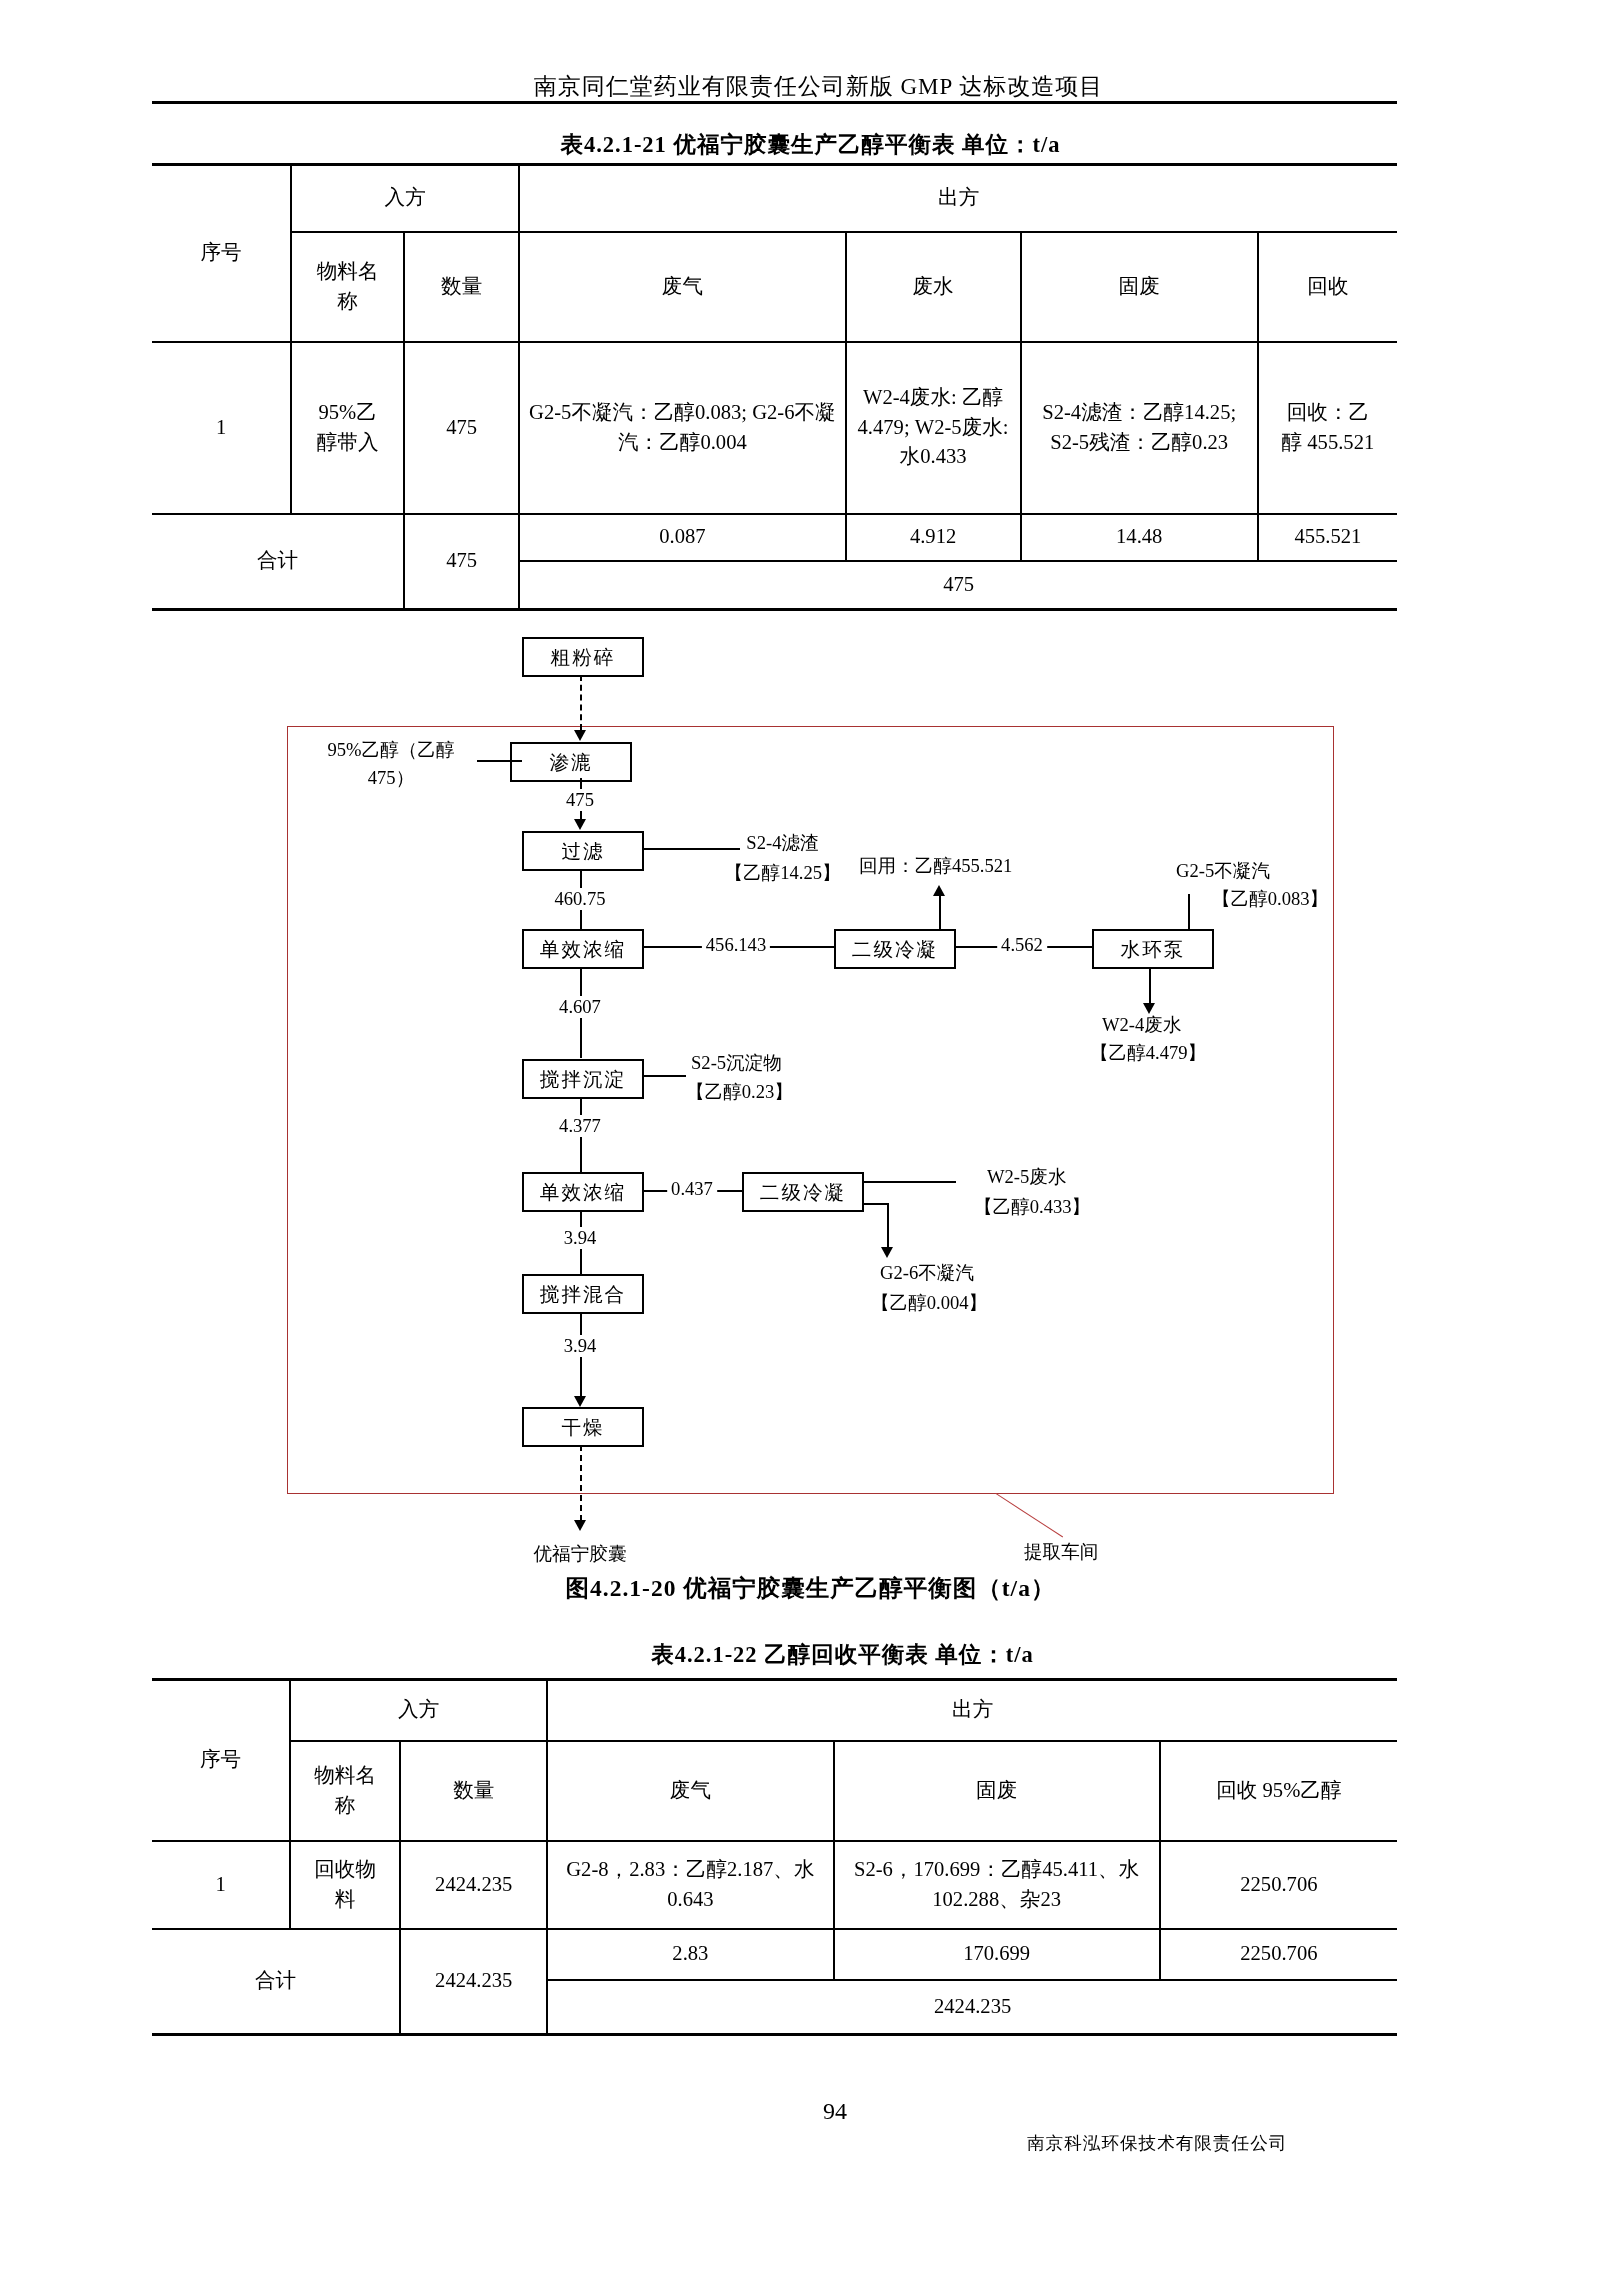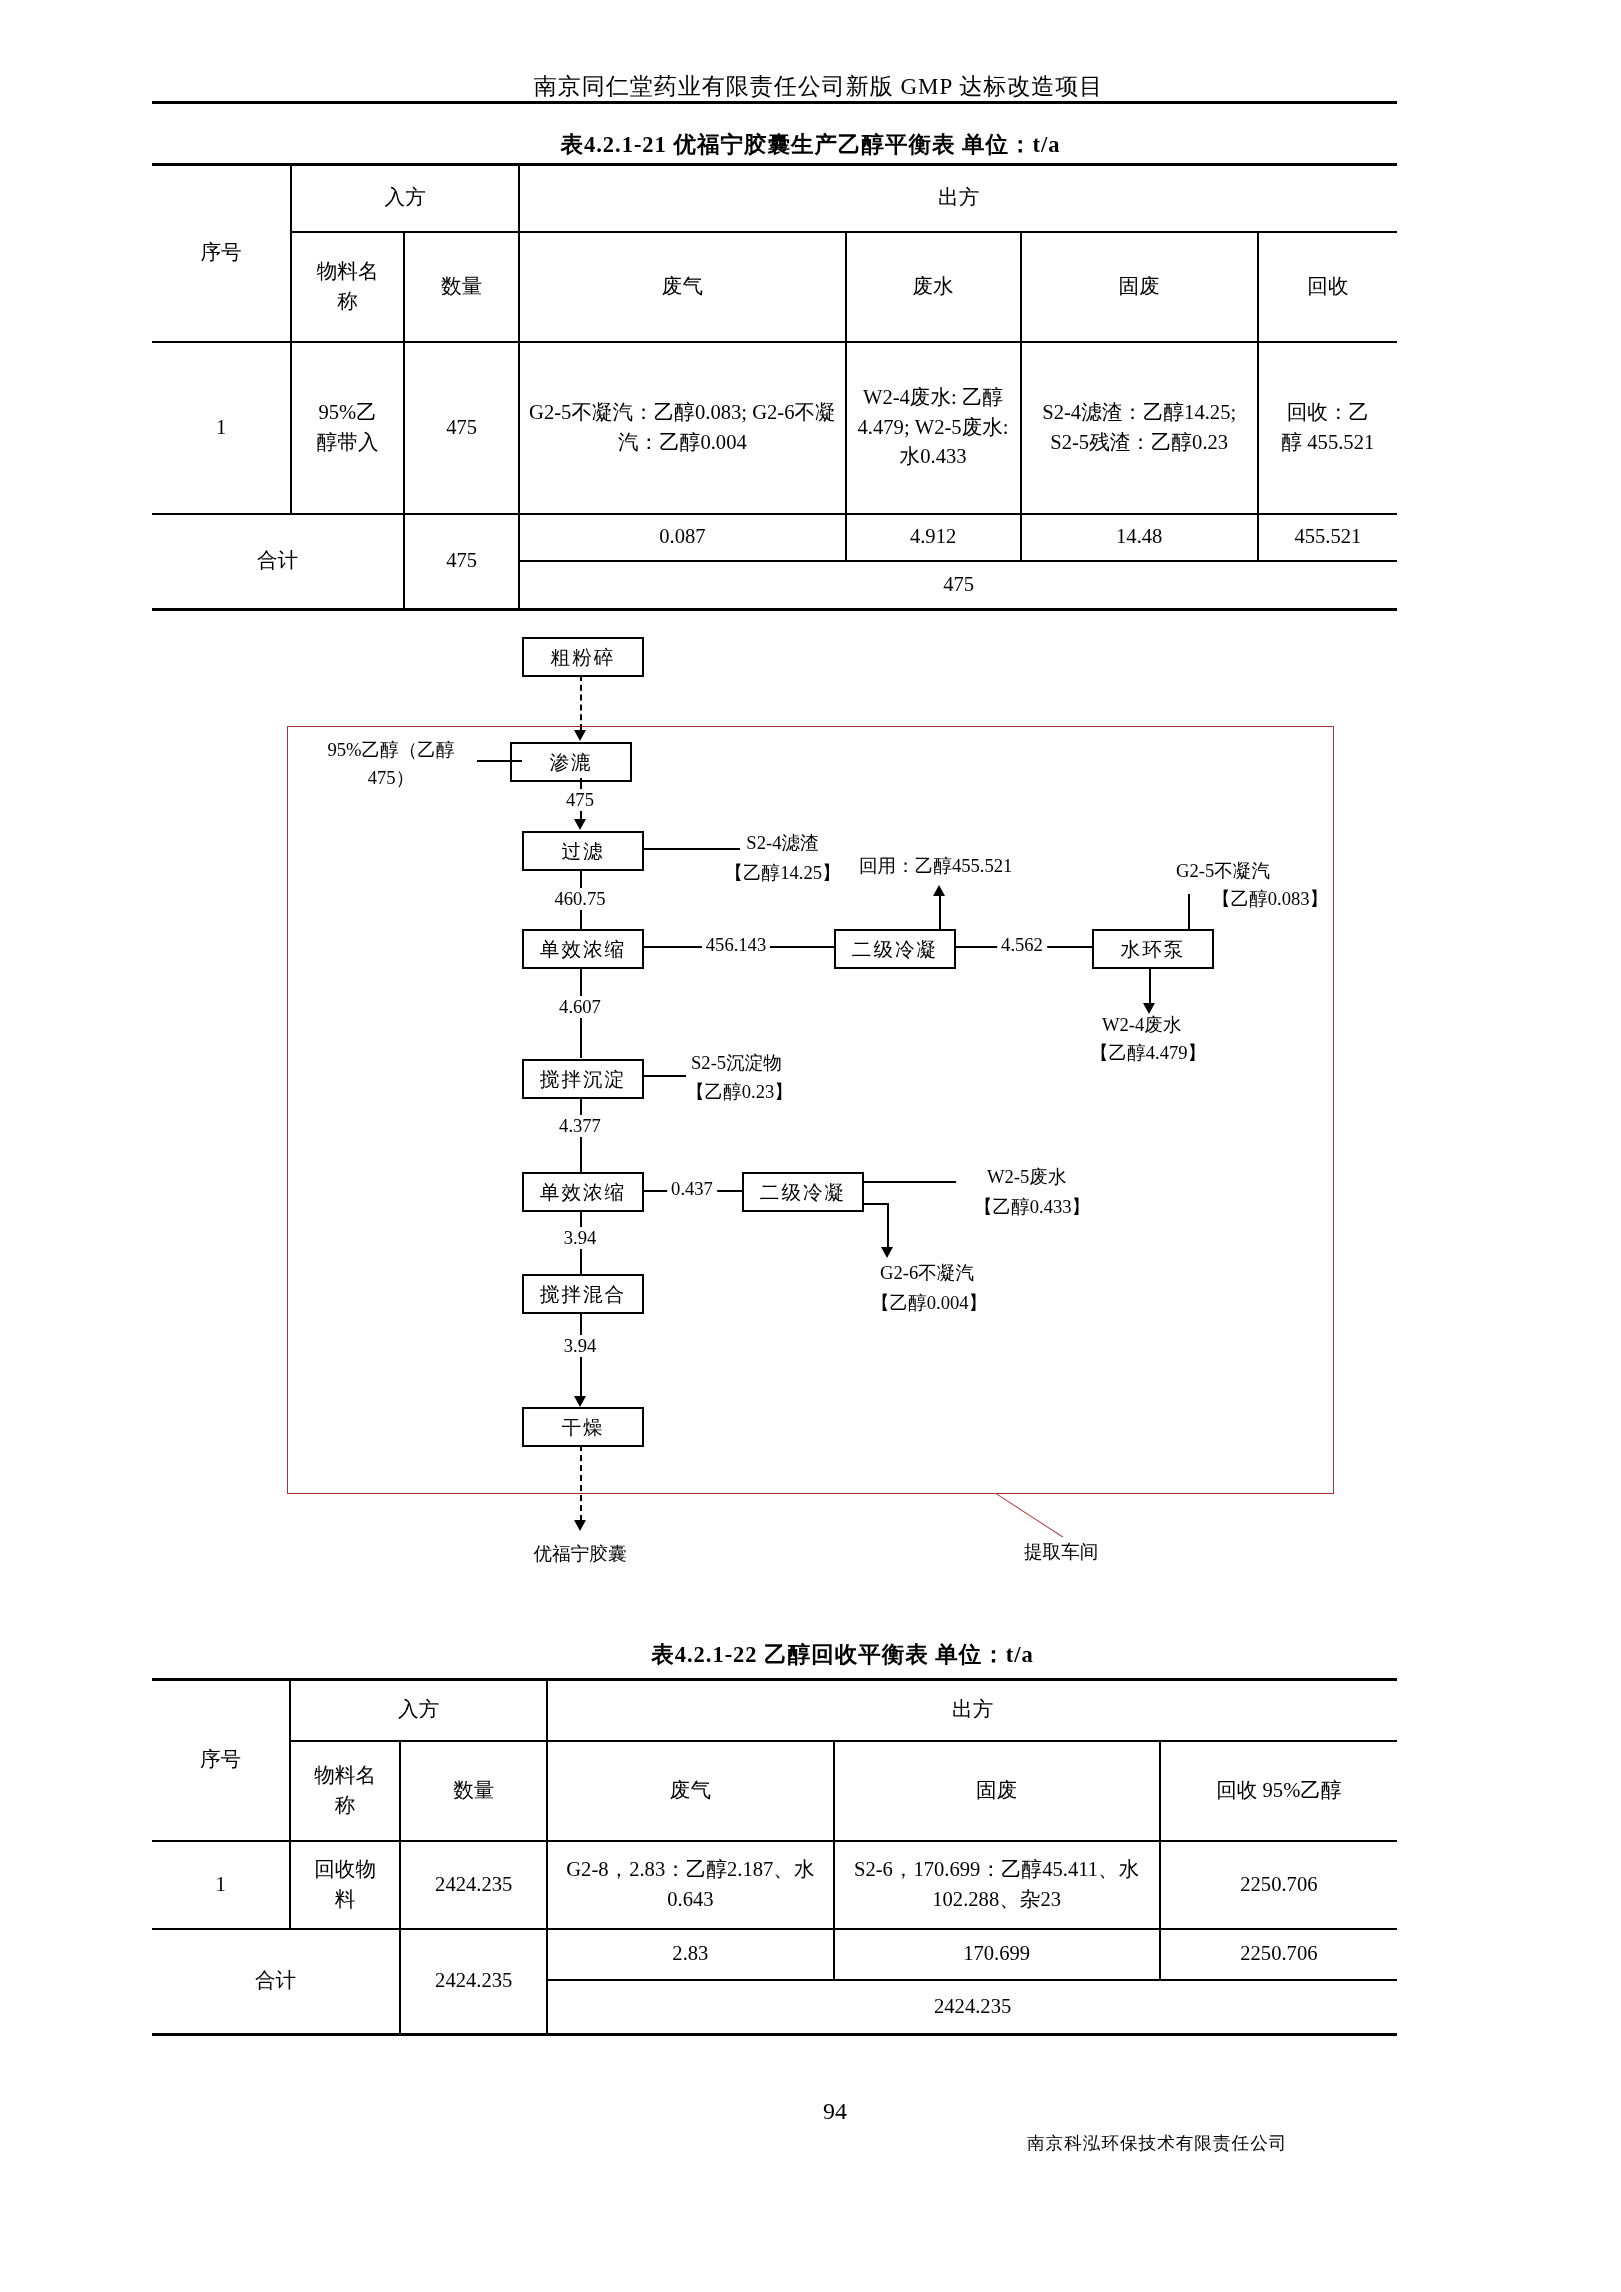--- a/index.html
+++ b/index.html
@@ -210,20 +210,21 @@
     <div class="hline" style="left:862px; top:1203px; width:27.4px;"></div>
     <div class="vline" style="left:887px; top:1203px; height:46px;"></div>
     <div class="arr-d" style="left:881px; top:1247px;"></div>
     <div class="dlabel" style="left:880px; top:1260px;">G2-6不凝汽</div>
     <div class="dlabel" style="left:871px; top:1290px;">【乙醇0.004】</div>
 
     <div class="dlabel" style="left:580px; top:1541px; transform:translateX(-50%);">优福宁胶囊</div>
     <div class="dlabel" style="left:1024px; top:1539px;">提取车间</div>
   </div>
 
+  <div class="abs fig-caption" style="top:1572px;">图4.2.1-20 优福宁胶囊生产乙醇平衡图（t/a）</div>
 
   <div class="abs tbl-title" style="top:1639px;padding-left:32px;">表4.2.1-22  乙醇回收平衡表  单位：t/a</div>
 
   <table class="balance" style="left:152px; top:1678px; width:1245px;">
     <colgroup>
       <col style="width:138px">
         <col style="width:110px">
         <col style="width:147px">
       <col style="width:286px">
         <col style="width:326px">

